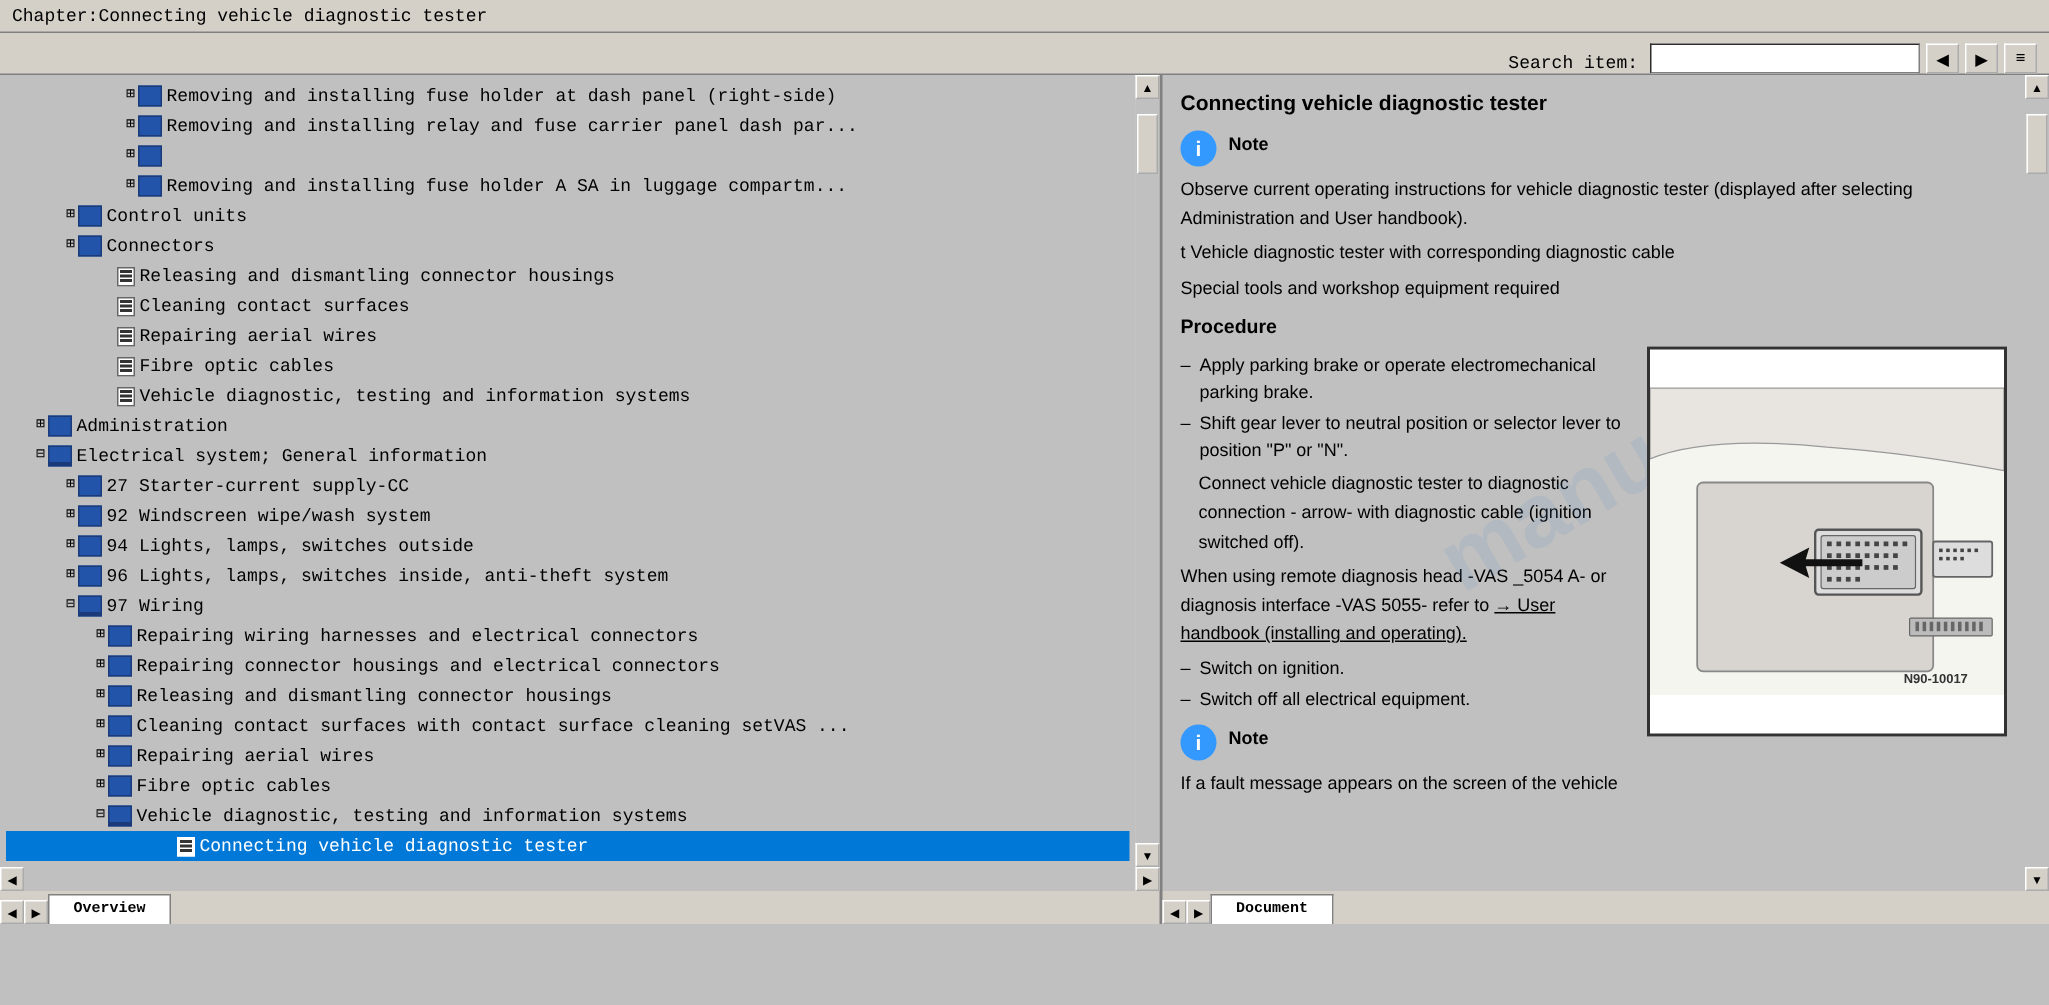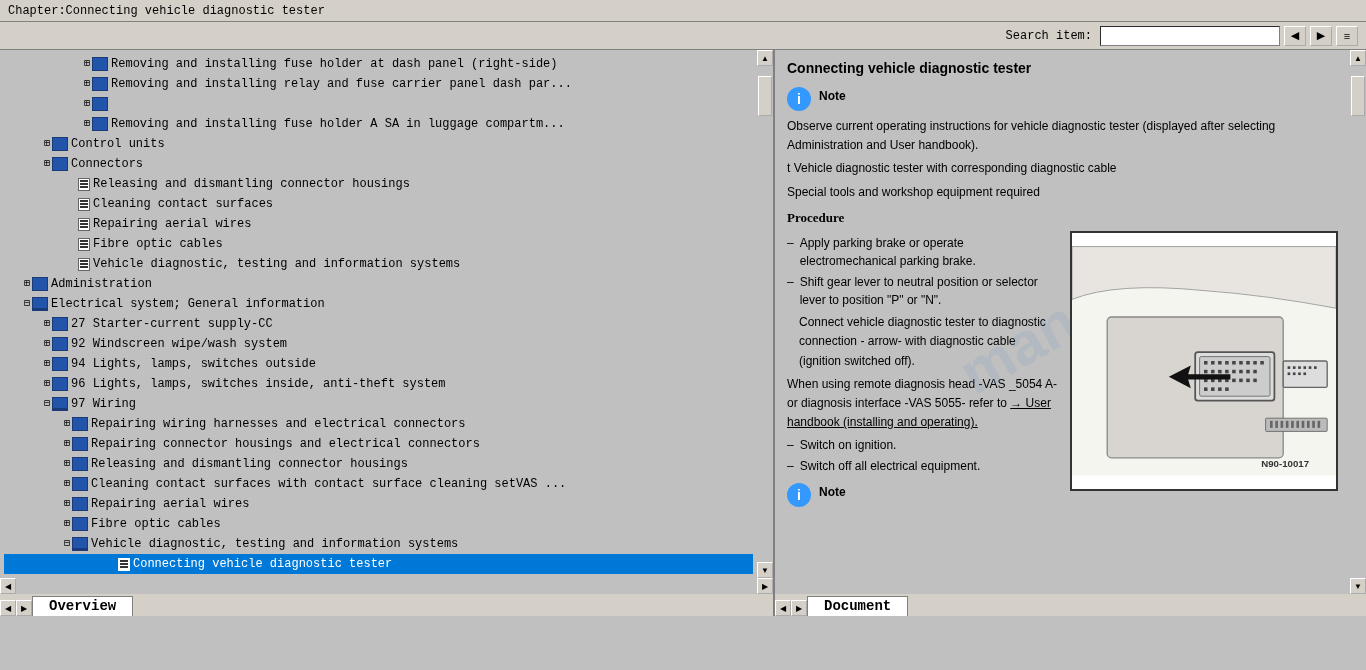--- a/index.html
+++ b/index.html
@@ -12,21 +12,21 @@
       align-items: center;
       padding: 0 8px;
       font-size: 12px;
       border-bottom: 1px solid #808080;
     }
     
     .toolbar {
       background: #d4d0c8;
       height: 28px;
       display: flex;
-      align-items: center;
+      align-items: flex-end;
       justify-content: flex-end;
       padding: 0 8px;
       border-bottom: 1px solid #808080;
       gap: 4px;
     }
     
     .search-label { font-size: 12px; margin-right: 4px; }
     .search-input {
       width: 180px;
       height: 20px;
@@ -153,39 +153,39 @@
       font-weight: bold;
       font-size: 14px;
       margin-right: 8px;
       flex-shrink: 0;
     }
     
     .note-label { font-weight: bold; font-size: 12px; }
     
     .doc-text { font-size: 12px; line-height: 1.6; margin: 4px 0; }
     
-    .doc-section-title { font-size: 13px; font-weight: bold; margin: 6px 0 4px 0; font-family: Liberation Serif, serif; }
+    .doc-section-title { font-size: 13px; font-weight: bold; margin: 6px 0 4px 0; }
     
     .bullet-item {
       display: flex;
       margin: 3px 0;
       font-size: 12px;
     }
     
     .bullet-dash { margin-right: 6px; flex-shrink: 0; }
     
     .content-with-image {
       display: flex;
       gap: 10px;
     }
     
     .doc-left { flex: 1; }
     
     .diagram-box {
-      width: 268px;
+      width: 240px;
       height: 260px;
       border: 2px solid #333;
       background: white;
       flex-shrink: 0;
       position: relative;
       overflow: hidden;
     }
     
     
     .diagram-svg {
@@ -197,25 +197,25 @@
       color: #000000;
       text-decoration: underline;
       cursor: pointer;
     }
     
     .tab {
       padding: 2px 16px;
       background: #d4d0c8;
       border: 1px solid #808080;
       border-bottom: none;
-      font-size: 14px;
+      font-size: 10px;
       cursor: pointer;
       height: 20px;
       display: flex;
-      align-items: flex-end;
+      align-items: center;
     }
     
     .tab.active {
       background: white;
       font-weight: bold;
     }
     
     .scrollbar-v {
       width: 16px;
       background: #d4d0c8;
@@ -578,20 +578,21 @@
               <span class="bullet-dash">–</span>
               <span>Switch off all electrical equipment.</span>
             </div>
 
             <div class="note-box" style="margin-top:8px;">
               <div class="note-icon">i</div>
               <div>
                 <div class="note-label">Note</div>
               </div>
             </div>
+            <div class="doc-text">If a fault message appears on the screen of the vehicle</div>
           </div>
 
           <div class="diagram-box">
             <svg class="diagram-svg" viewBox="0 0 300 260">
 
               <rect x="0" y="0" width="300" height="260" fill="#f5f5f0"></rect>
 
               <path d="M 0,60 Q 50,40 150,50 Q 220,55 300,70 L 300,0 L 0,0 Z" fill="#e8e5e0" stroke="#999" stroke-width="1"></path>
 
               <rect x="40" y="80" width="200" height="160" rx="5" fill="#d8d5d0" stroke="#888" stroke-width="1.5"></rect>

